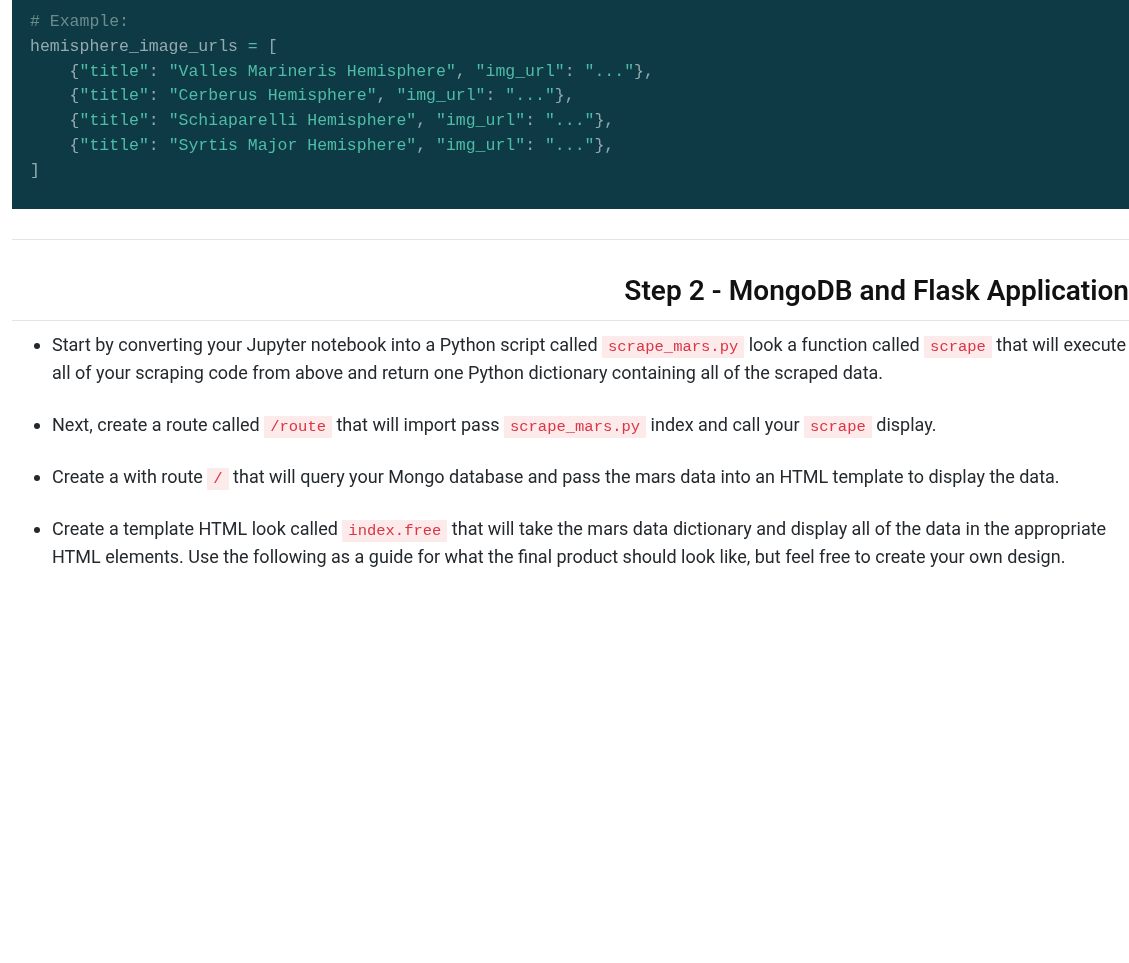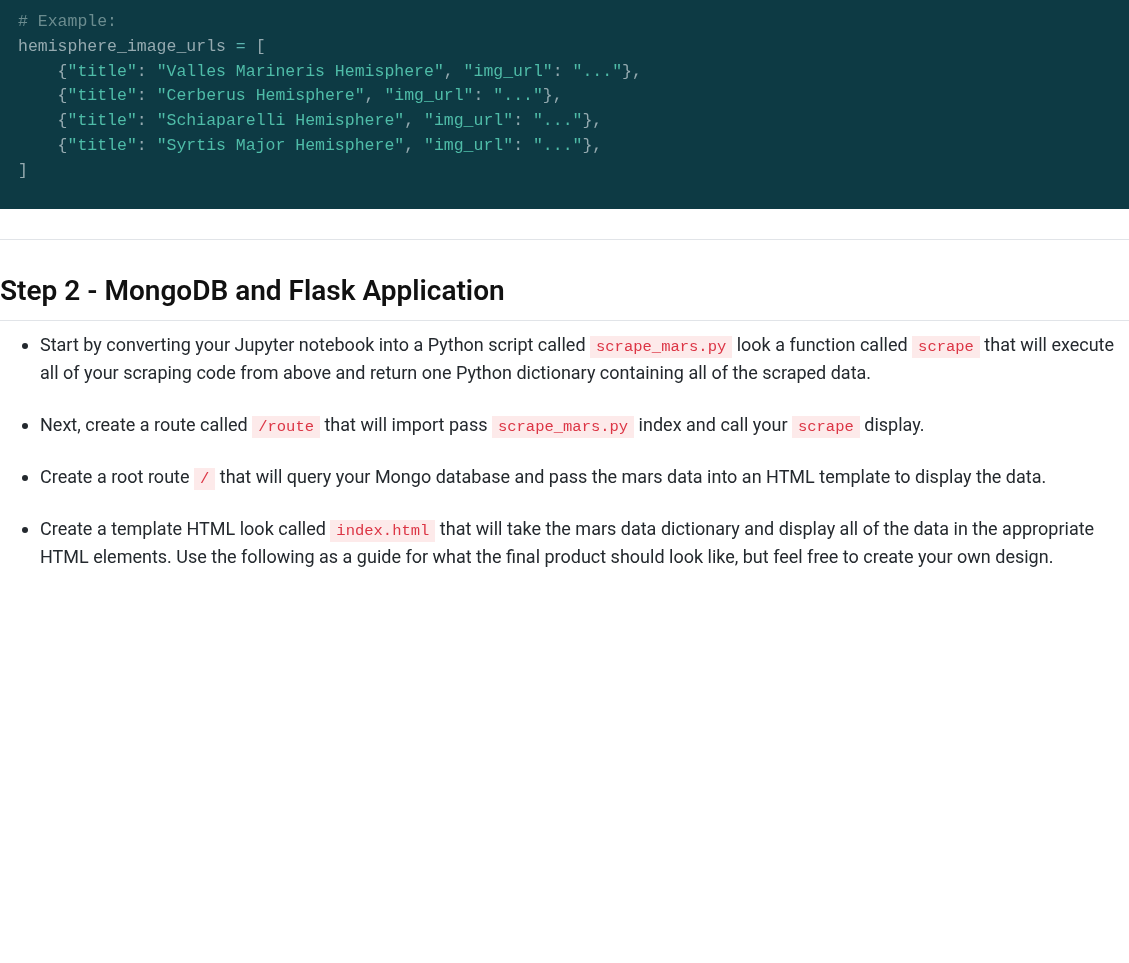--- a/index.html
+++ b/index.html
@@ -6,21 +6,21 @@
     margin: 0;
     padding: 0;
     background: #ffffff;
     font-family: "Segoe UI", -apple-system, BlinkMacSystemFont, Roboto, "Helvetica Neue", Arial, sans-serif;
     color: #24292e;
     line-height: 1.5;
   }
   .page {
     width: 1129px;
     box-sizing: border-box;
-    padding: 0 0 40px 0;
+    padding: 0 0 40px 12px;
   }
   .codeblock {
     background: #0d3a44;
     color: #9cb6b9;
     padding: 10px 18px 26px 18px;
     margin: 0 0 30px 0;
     font-family: "SFMono-Regular", Consolas, "Liberation Mono", Menlo, monospace;
     font-size: 16.5px;
     line-height: 1.5;
     white-space: pre;
@@ -39,20 +39,21 @@
     margin: 0 0 30px 0;
   }
 
   h2.step-heading {
     font-size: 28px;
     font-weight: 600;
     margin: 0 0 10px 0;
     padding-bottom: 8px;
     border-bottom: 1px solid #e1e4e8;
     color: #111111;
+    text-align: right;
   }
 
   p.body-text {
     font-size: 18px;
     margin: 14px 0 18px 0;
     color: #24292e;
     font-family: "Segoe UI", -apple-system, BlinkMacSystemFont, Roboto, "Helvetica Neue", Arial, sans-serif;
   }
 
   ul.top-list {
@@ -106,21 +107,21 @@
   <ul class="top-list">
     <li>
       <span>Start by converting your Jupyter notebook into a Python script called </span><code class="inline">scrape_mars.py</code><span> look a function called </span><code class="inline">scrape</code><span> that will execute all of your scraping code from above and return one Python dictionary containing all of the scraped data.</span>
     </li>
 
     <li>
       <span>Next, create a route called </span><code class="inline">/route</code><span> that will import pass </span><code class="inline">scrape_mars.py</code><span> index and call your </span><code class="inline">scrape</code><span> display.</span>
     </li>
 
     <li>
-      <span>Create a root route </span><code class="inline">/</code><span> that will query your Mongo database and pass the mars data into an HTML template to display the data.</span>
+      <span>Create a with route </span><code class="inline">/</code><span> that will query your Mongo database and pass the mars data into an HTML template to display the data.</span>
     </li>
 
     <li>
-      <span>Create a template HTML look called </span><code class="inline">index.html</code><span> that will take the mars data dictionary and display all of the data in the appropriate HTML elements. Use the following as a guide for what the final product should look like, but feel free to create your own design.</span>
+      <span>Create a template HTML look called </span><code class="inline">index.free</code><span> that will take the mars data dictionary and display all of the data in the appropriate HTML elements. Use the following as a guide for what the final product should look like, but feel free to create your own design.</span>
     </li>
   </ul>
 
 </div>
 
 </body></html>

